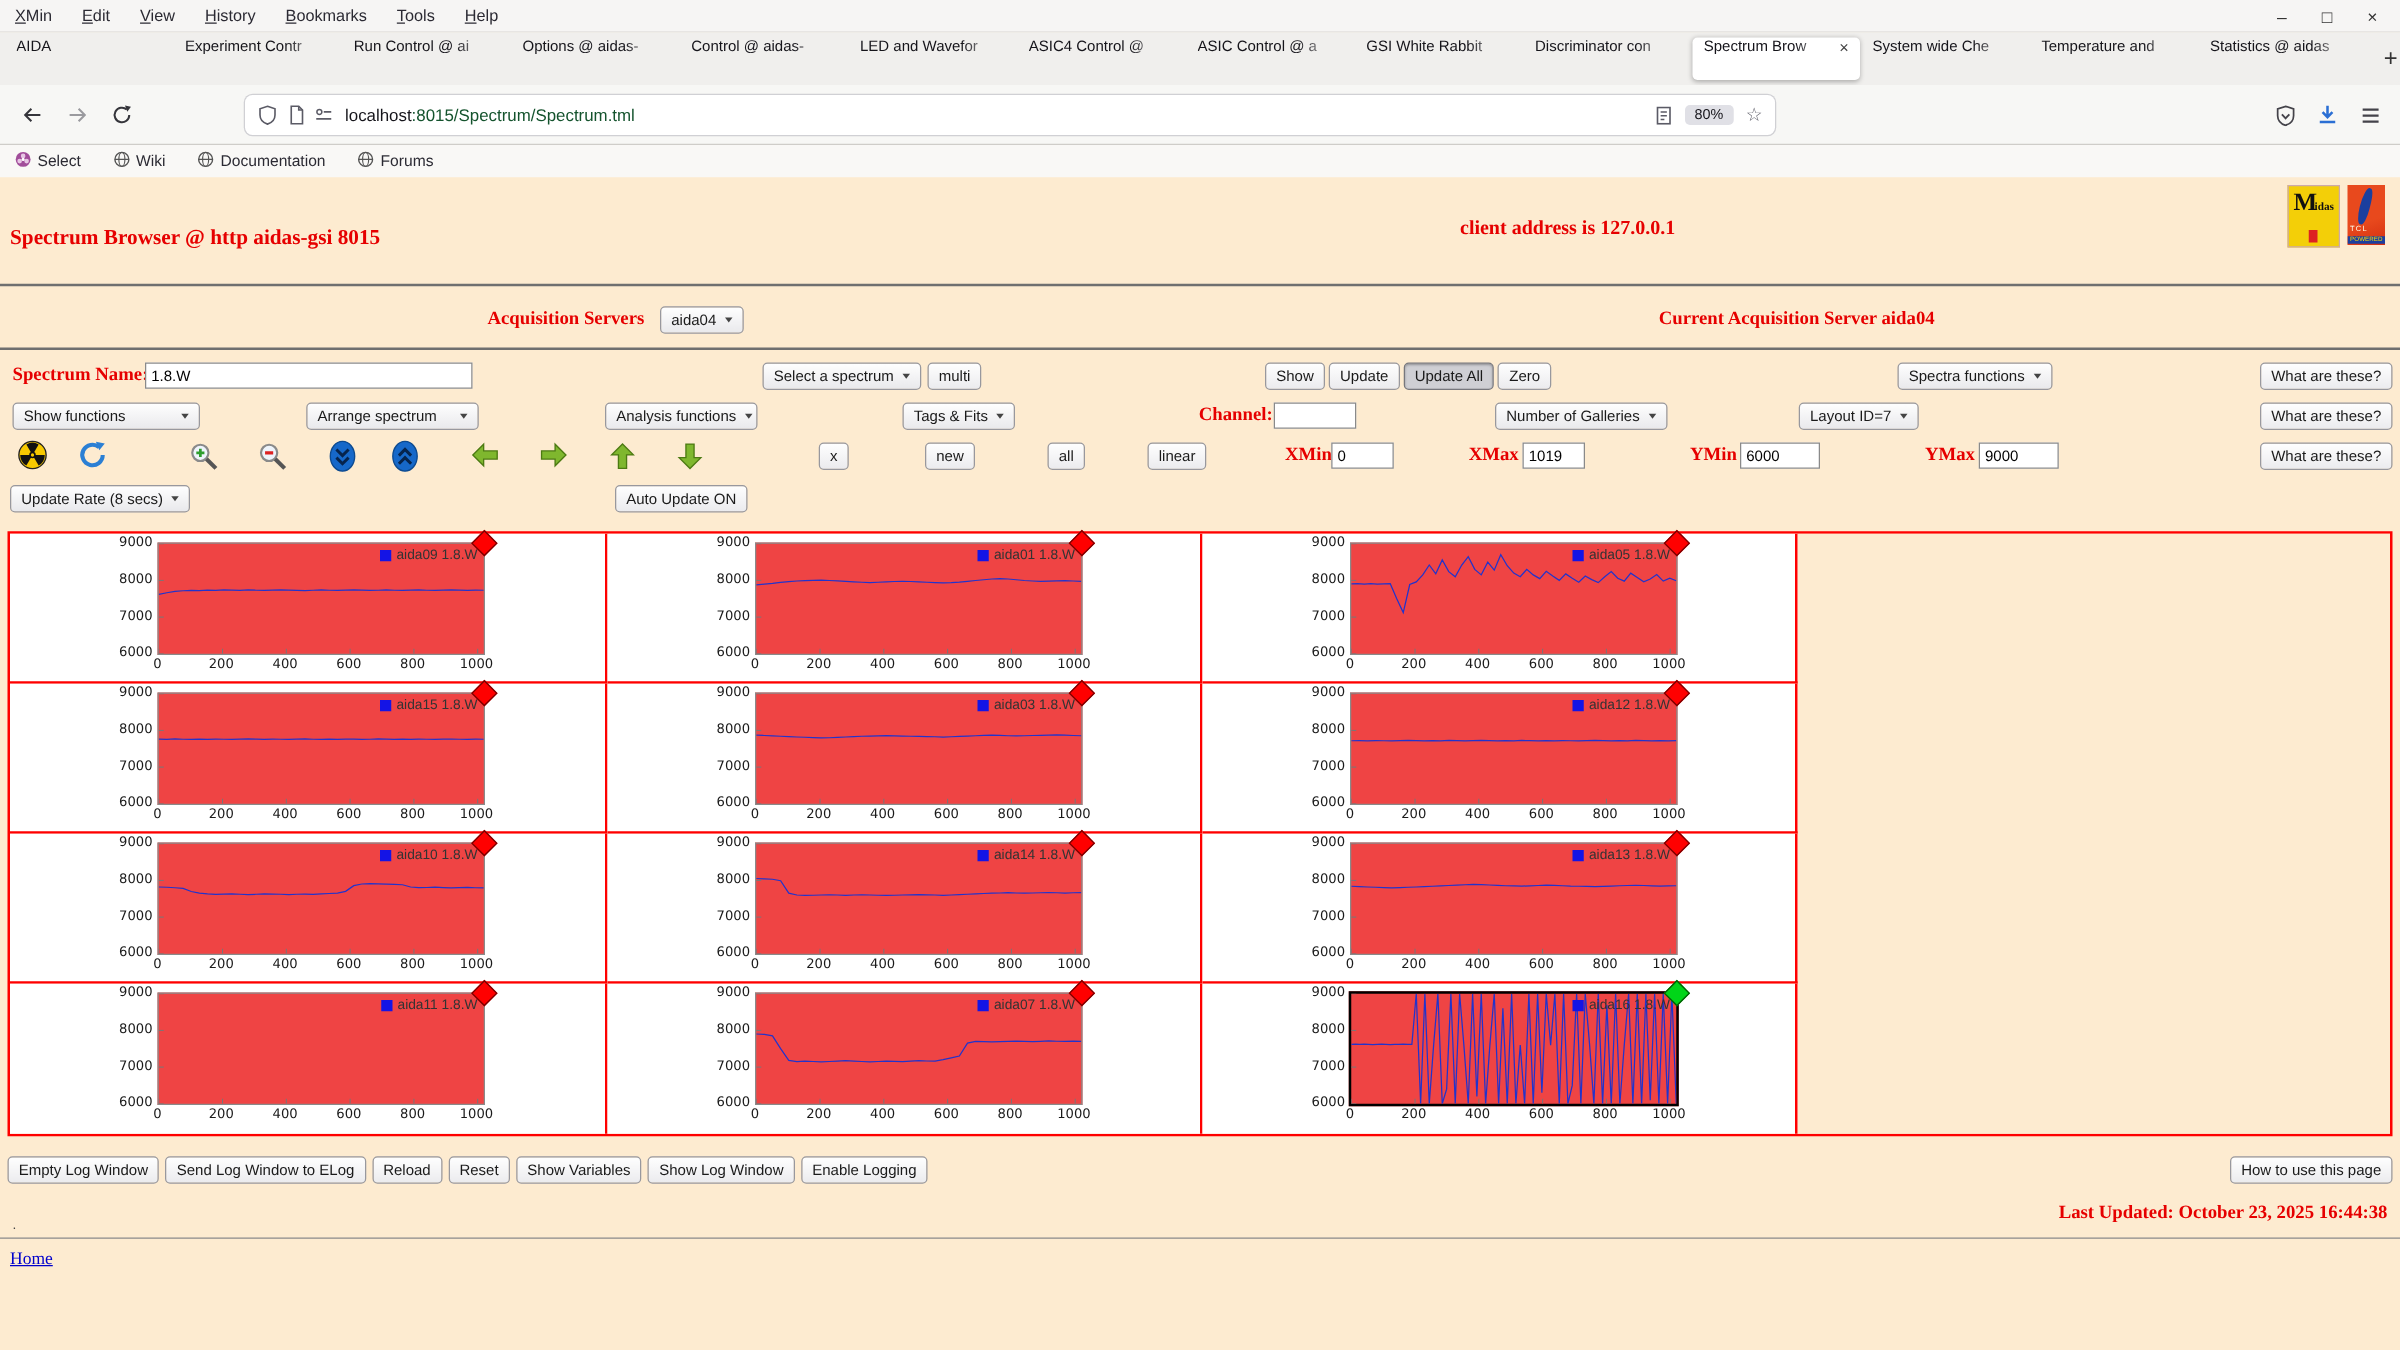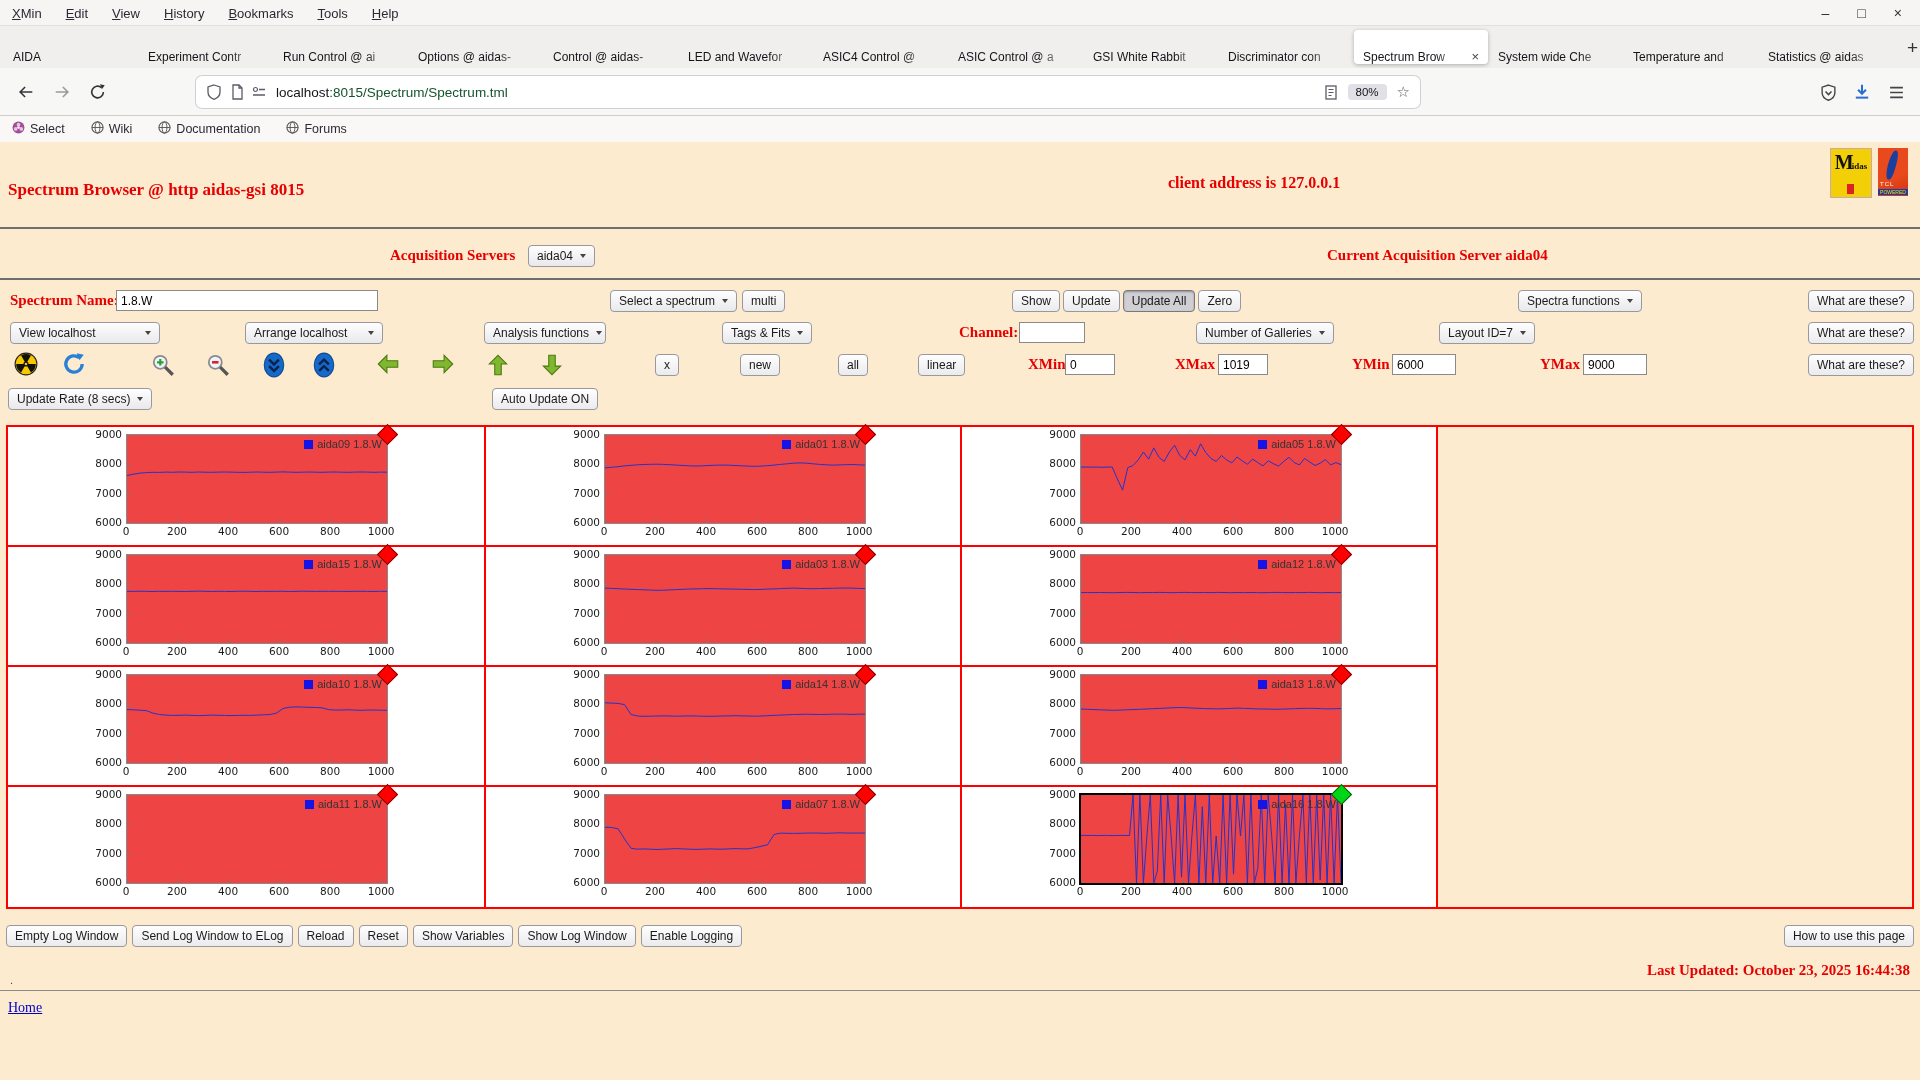--- a/index.html
+++ b/index.html
@@ -6,21 +6,21 @@
   body{width:1920px;height:1080px;overflow:hidden;background:#fdebd0;font-family:"Liberation Sans",sans-serif;-webkit-font-smoothing:antialiased}
 
   
   .menubar{height:26px;background:#f6f5f4;border-bottom:1px solid #e2e0dd;display:flex;align-items:center;padding:0 12px;box-sizing:border-box}
   .menu-item{display:inline-block;font-size:13px;color:#2b2a33;margin-right:24px;cursor:default}
   .menu-item::first-letter{text-decoration:underline}
   .win-controls{margin-left:auto;display:flex;gap:28px;align-items:center;color:#333;padding-right:6px}
   .win-controls span{font-size:14px;line-height:1}
 
   .tabbar{height:42px;background:#f0efed;display:flex;align-items:center;padding-left:4px;box-sizing:border-box}
-  .tab{width:134px;height:34px;display:flex;align-items:flex-end;padding:0 9px;box-sizing:border-box;border-radius:4px;font-size:12px;color:#15141a;position:relative;flex:none}
+  .tab{width:134px;height:34px;display:flex;align-items:flex-start;padding:0 9px;box-sizing:border-box;border-radius:4px;font-size:12px;color:#15141a;position:relative;flex:none}
   .tab + .tab{margin-left:1px}
   .tab-label{white-space:nowrap;overflow:hidden;flex:1;-webkit-mask-image:linear-gradient(90deg,#000 70%,transparent 98%);mask-image:linear-gradient(90deg,#000 70%,transparent 98%)}
   .tab.active{background:#fff;box-shadow:0 1px 4px rgba(0,0,0,.28)}
   .tab .close{font-size:13px;color:#444;margin-left:3px}
   .newtab{font-size:19px;color:#333;background:none;border:none;margin-left:8px;line-height:1}
 
   .navbar{height:48px;background:#f7f7f5;border-bottom:1px solid #cfcdc9;box-sizing:border-box;position:relative;display:flex;align-items:center;padding-left:10px}
   .navbtn{width:32px;height:32px;display:flex;align-items:center;justify-content:center;background:none;border:none;margin-right:4px}
   .urlbar{position:absolute;left:196px;top:8px;width:1224px;height:32px;background:#fff;border-radius:6px;box-shadow:0 0 0 1px #d0d0d4;display:flex;align-items:center;padding:0 10px;box-sizing:border-box}
   .url-text{font-size:13.5px;color:#15141a;margin-left:9px;white-space:nowrap}
@@ -293,25 +293,25 @@
     </span>
     <span class="abs selectbox" style="left:1518px;top:2px">
         <span>Spectra functions</span>
         <i class="caret"></i>
       </span>
     <button class="abs btn" style="right:6px;top:2px">What are these?</button>
   </div>
 
   <div class="row" style="top:178px;height:26px">
     <span class="abs selectbox" style="left:10px;top:2px;width:150px;justify-content:space-between">
-        <span>View localhost</span>
+        <span>Show functions</span>
         <i class="caret"></i>
       </span>
     <span class="abs selectbox" style="left:245px;top:2px;width:138px;justify-content:space-between">
-        <span>Arrange localhost</span>
+        <span>Arrange spectrum</span>
         <i class="caret"></i>
       </span>
     <span class="abs selectbox" style="left:484px;top:2px;width:122px;justify-content:space-between">
         <span>Analysis functions</span>
         <i class="caret"></i>
       </span>
     <span class="abs selectbox" style="left:722px;top:2px">
         <span>Tags &amp; Fits</span>
         <i class="caret"></i>
       </span>

